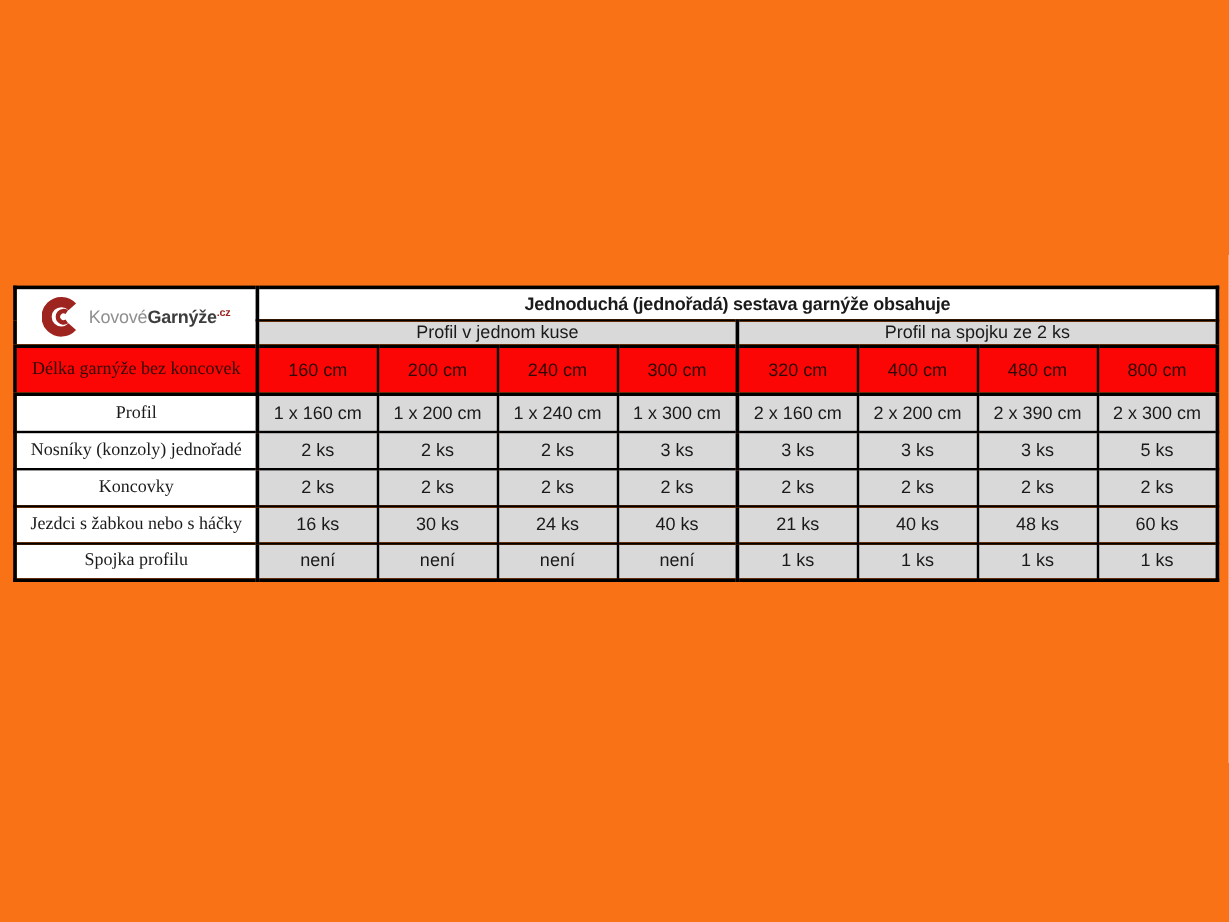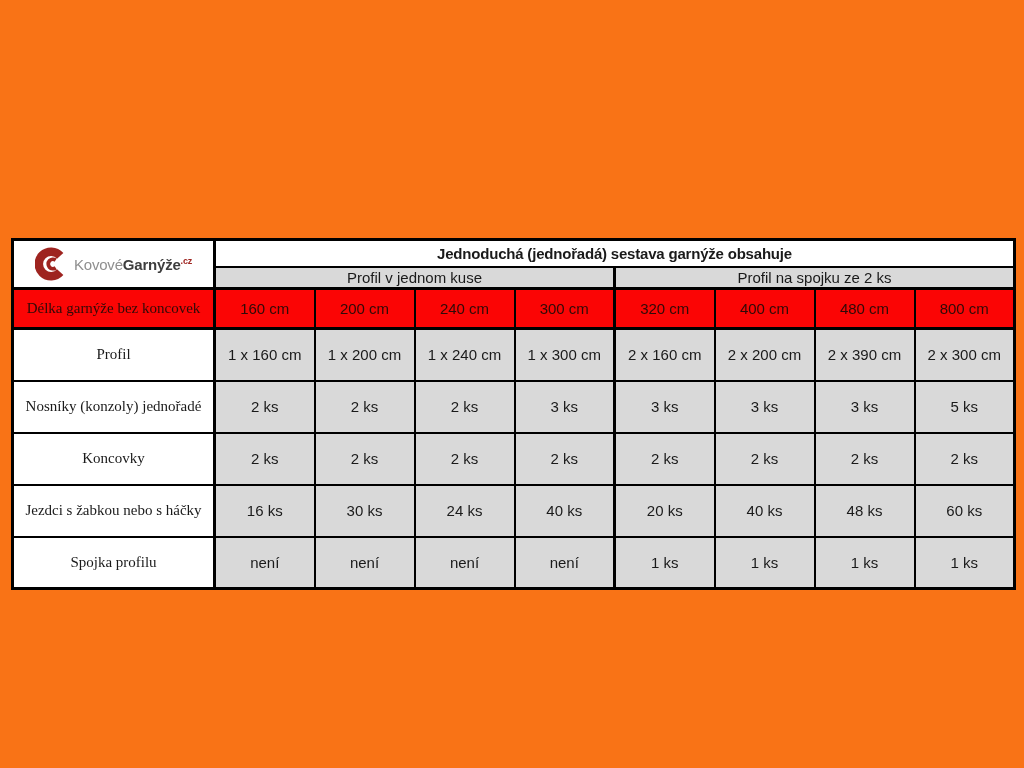--- a/index.html
+++ b/index.html
@@ -26,21 +26,21 @@
     vertical-align: middle;
     padding: 0;
     font-size: 15px;
     color: #1a1a1a;
     overflow: hidden;
     white-space: nowrap;
   }
   tr.title-row    { height: 27px; }
   tr.subheader-row{ height: 22px; }
   tr.red-row      { height: 40px; }
-  tr.data-row     { height: 52px; }
+  tr.data-row     { height: 31px; }
 
   .title-cell {
     background: #ffffff;
     font-weight: bold;
     font-size: 18px;
     color: #000;
     letter-spacing: -0.2px;
   }
   .logo-cell {
     background: #ffffff;
@@ -145,21 +145,21 @@
         <td class="gray-cell">2 ks</td>
         <td class="gray-cell">2 ks</td>
         <td class="gray-cell">2 ks</td>
       </tr>
       <tr class="data-row">
         <td class="label-cell">Jezdci s žabkou nebo s háčky</td>
         <td class="gray-cell">16 ks</td>
         <td class="gray-cell">30 ks</td>
         <td class="gray-cell">24 ks</td>
         <td class="gray-cell">40 ks</td>
-        <td class="gray-cell grp2-start">20 ks</td>
+        <td class="gray-cell grp2-start">21 ks</td>
         <td class="gray-cell">40 ks</td>
         <td class="gray-cell">48 ks</td>
         <td class="gray-cell">60 ks</td>
       </tr>
       <tr class="data-row">
         <td class="label-cell">Spojka profilu</td>
         <td class="gray-cell">není</td>
         <td class="gray-cell">není</td>
         <td class="gray-cell">není</td>
         <td class="gray-cell">není</td>

